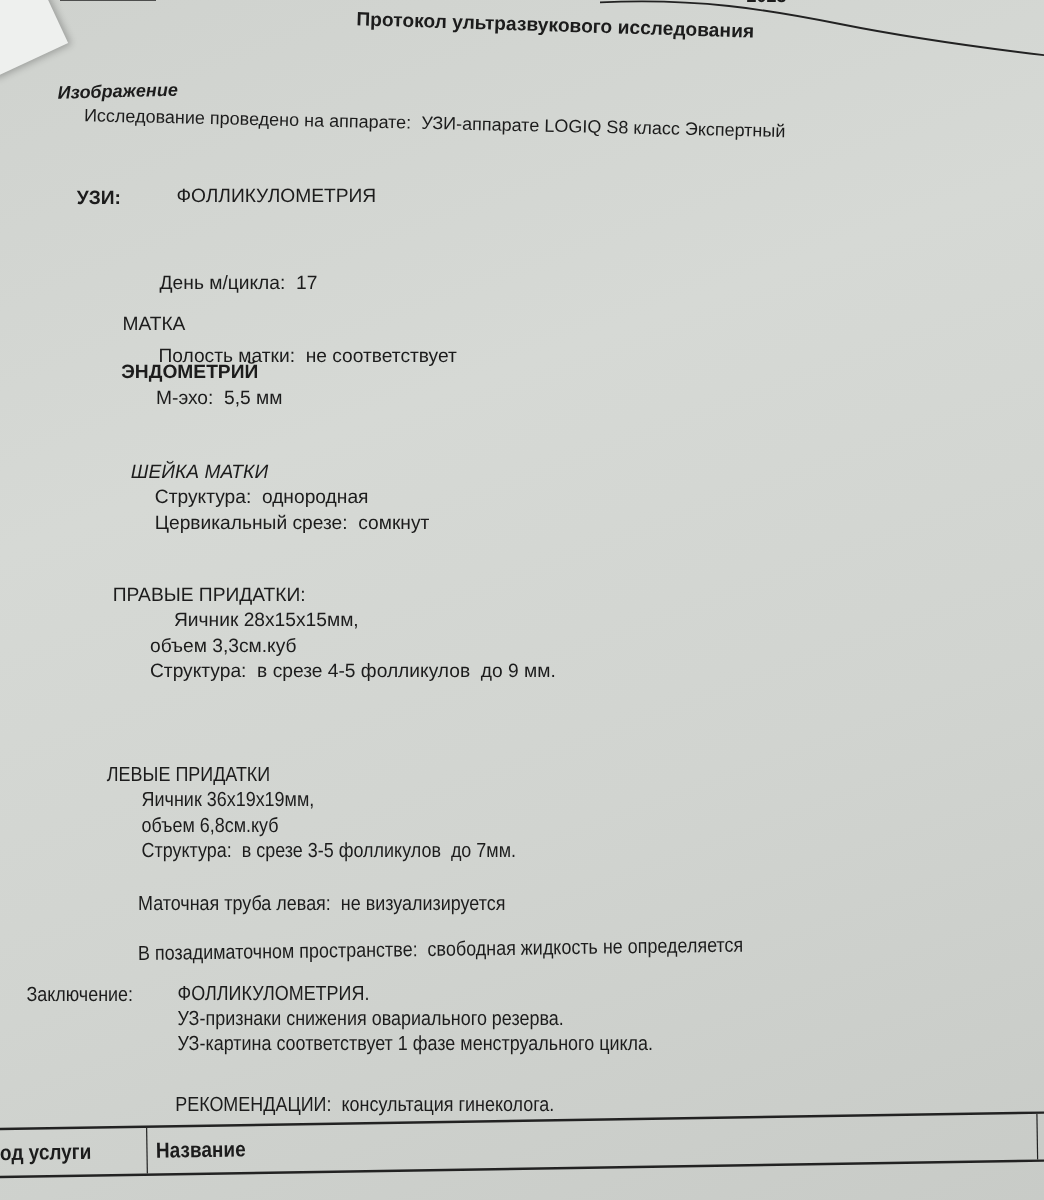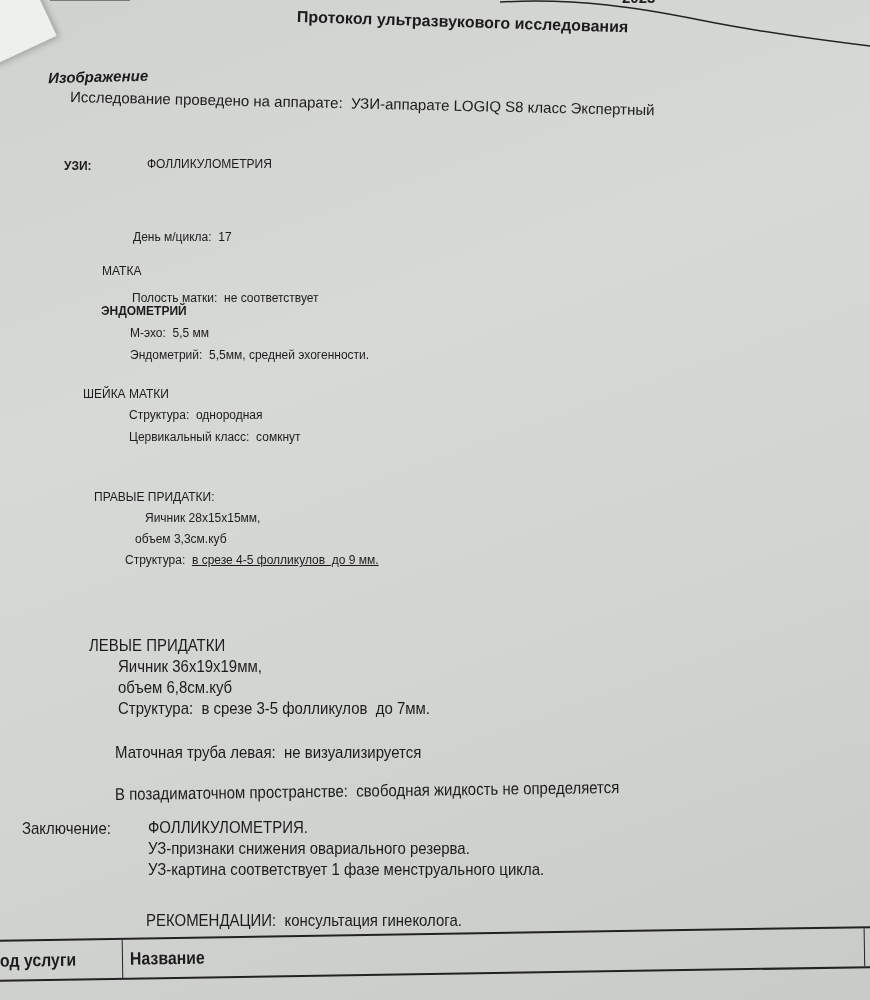--- a/index.html
+++ b/index.html
@@ -30,21 +30,21 @@
       box-shadow: 2px 2px 6px rgba(0,0,0,0.25);
     }
     .top-curve {
       position: absolute;
       left: 0; top: 0;
       width: 870px; height: 60px;
     }
     .t {
       position: absolute;
       white-space: nowrap;
-      font-size: 12px;
+      font-size: 16px;
       line-height: 18px;
     }
     .title {
       font-weight: bold;
       font-size: 16px;
       transform: rotate(1.8deg);
       transform-origin: left center;
     }
     .bold { font-weight: bold; }
     .italic-bold { font-weight: bold; font-style: italic; }
@@ -107,41 +107,37 @@
   <div class="t" style="left:132px; top:289px;">
     <span>Полость матки:</span>&nbsp;
     <span>не соответствует</span>
   </div>
 
   <div class="t" style="left:101px; top:302px;font-weight:bold;">ЭНДОМЕТРИЙ</div>
   <div class="t" style="left:130px; top:324px;">
     <span>М-эхо:</span>&nbsp;
     <span>5,5 мм</span>
   </div>
-  <div class="t" style="left:130px; top:346px;">
-    <span>Эндометрий:</span>&nbsp;
-    <span>5,5мм, средней эхогенности.</span>
-  </div>
 
-  <div class="t" style="left:83px; top:385px;">ШЕЙКА МАТКИ</div>
+  <div class="t" style="left:109px; top:385px;font-style:italic;">ШЕЙКА МАТКИ</div>
   <div class="t" style="left:129px; top:406px;">
     <span>Структура:</span>&nbsp;
     <span>однородная</span>
   </div>
   <div class="t" style="left:129px; top:428px;">
-    <span>Цервикальный класс:</span>&nbsp;
+    <span>Цервикальный срезе:</span>&nbsp;
     <span>сомкнут</span>
   </div>
 
   <div class="t" style="left:94px; top:488px;">ПРАВЫЕ ПРИДАТКИ:</div>
   <div class="t" style="left:125px; top:509px;margin-left:20px;">Яичник 28х15х15мм,</div>
-  <div class="t" style="left:135px; top:530px;">объем 3,3см.куб</div>
+  <div class="t" style="left:125px; top:530px;">объем 3,3см.куб</div>
   <div class="t" style="left:125px; top:551px;">
     <span>Структура:</span>&nbsp;
-    <span style="white-space:pre;text-decoration:underline;">в срезе 4-5 фолликулов  до 9 мм.</span>
+    <span style="white-space:pre;">в срезе 4-5 фолликулов  до 9 мм.</span>
   </div>
 
   <div class="t condensed" style="left:89px; top:637px; font-size:17px;">ЛЕВЫЕ ПРИДАТКИ</div>
   <div class="t condensed" style="left:118px; top:658px; font-size:17px;">Яичник 36х19х19мм,</div>
   <div class="t condensed" style="left:118px; top:679px; font-size:17px;">объем 6,8см.куб</div>
   <div class="t condensed" style="left:118px; top:700px; font-size:17px;">
     <span>Структура:</span>&nbsp;
     <span style="white-space:pre;">в срезе 3-5 фолликулов  до 7мм.</span>
   </div>
   <div class="t condensed" style="left:115px; top:744px; font-size:17px;">

